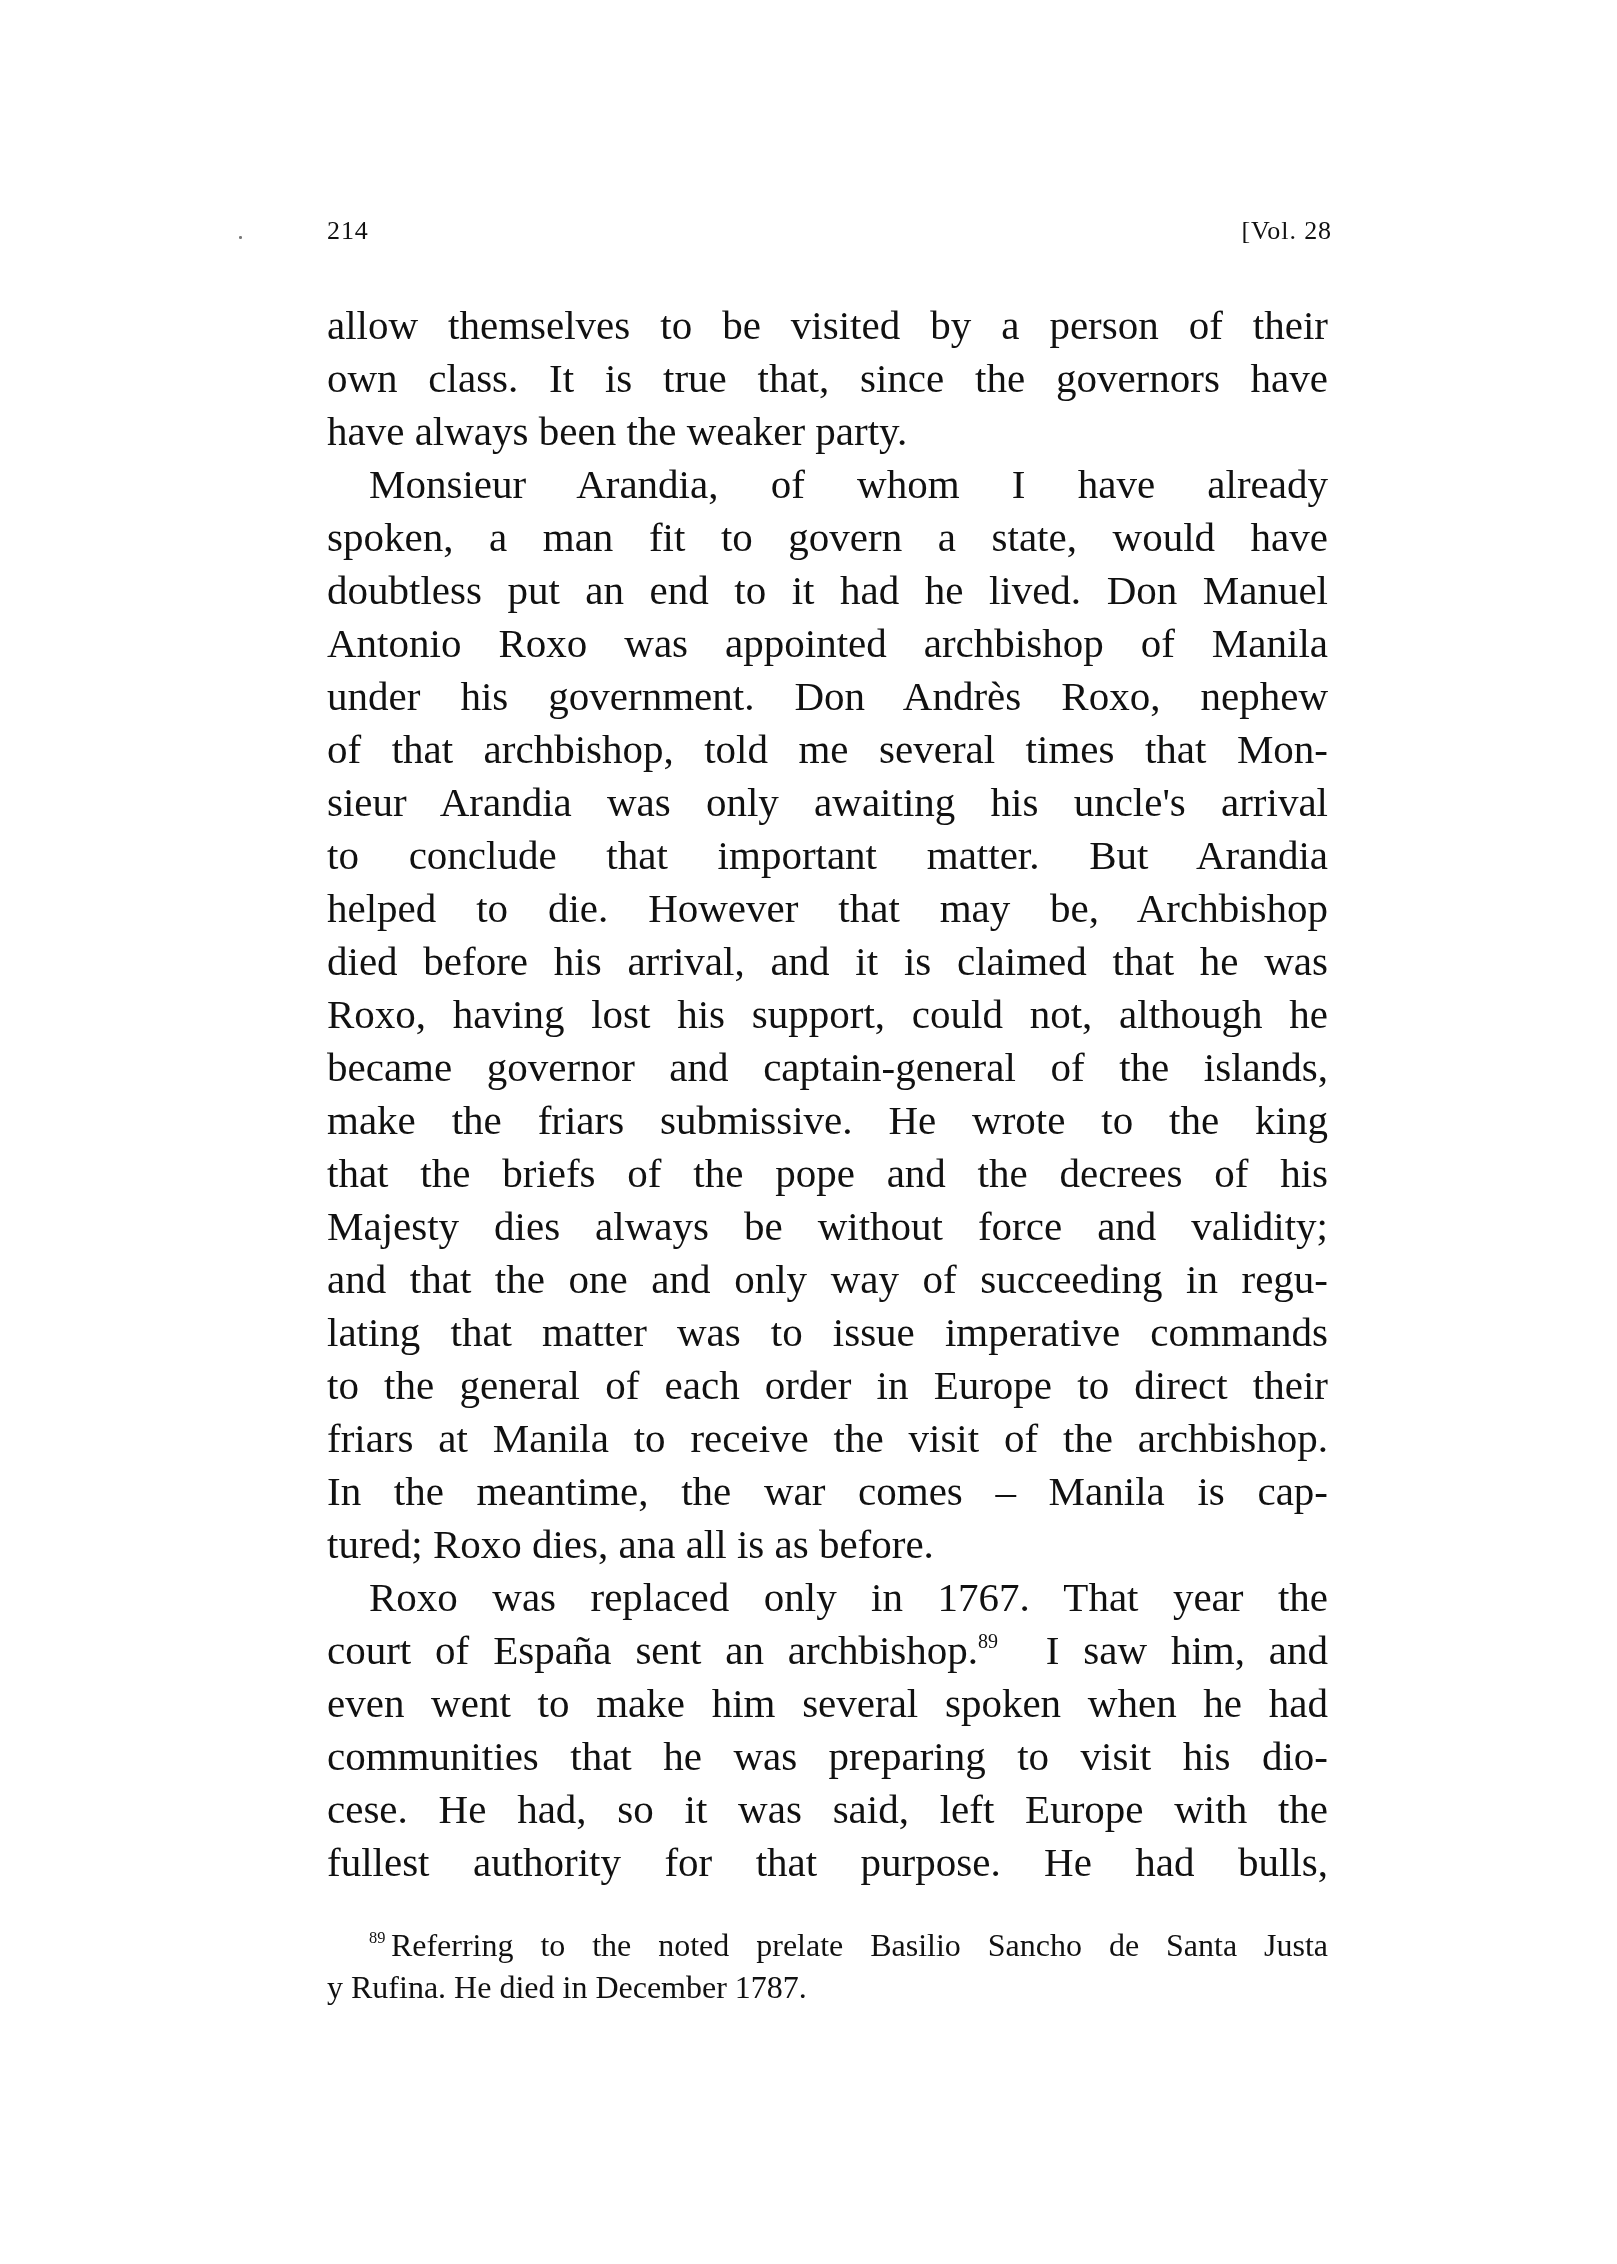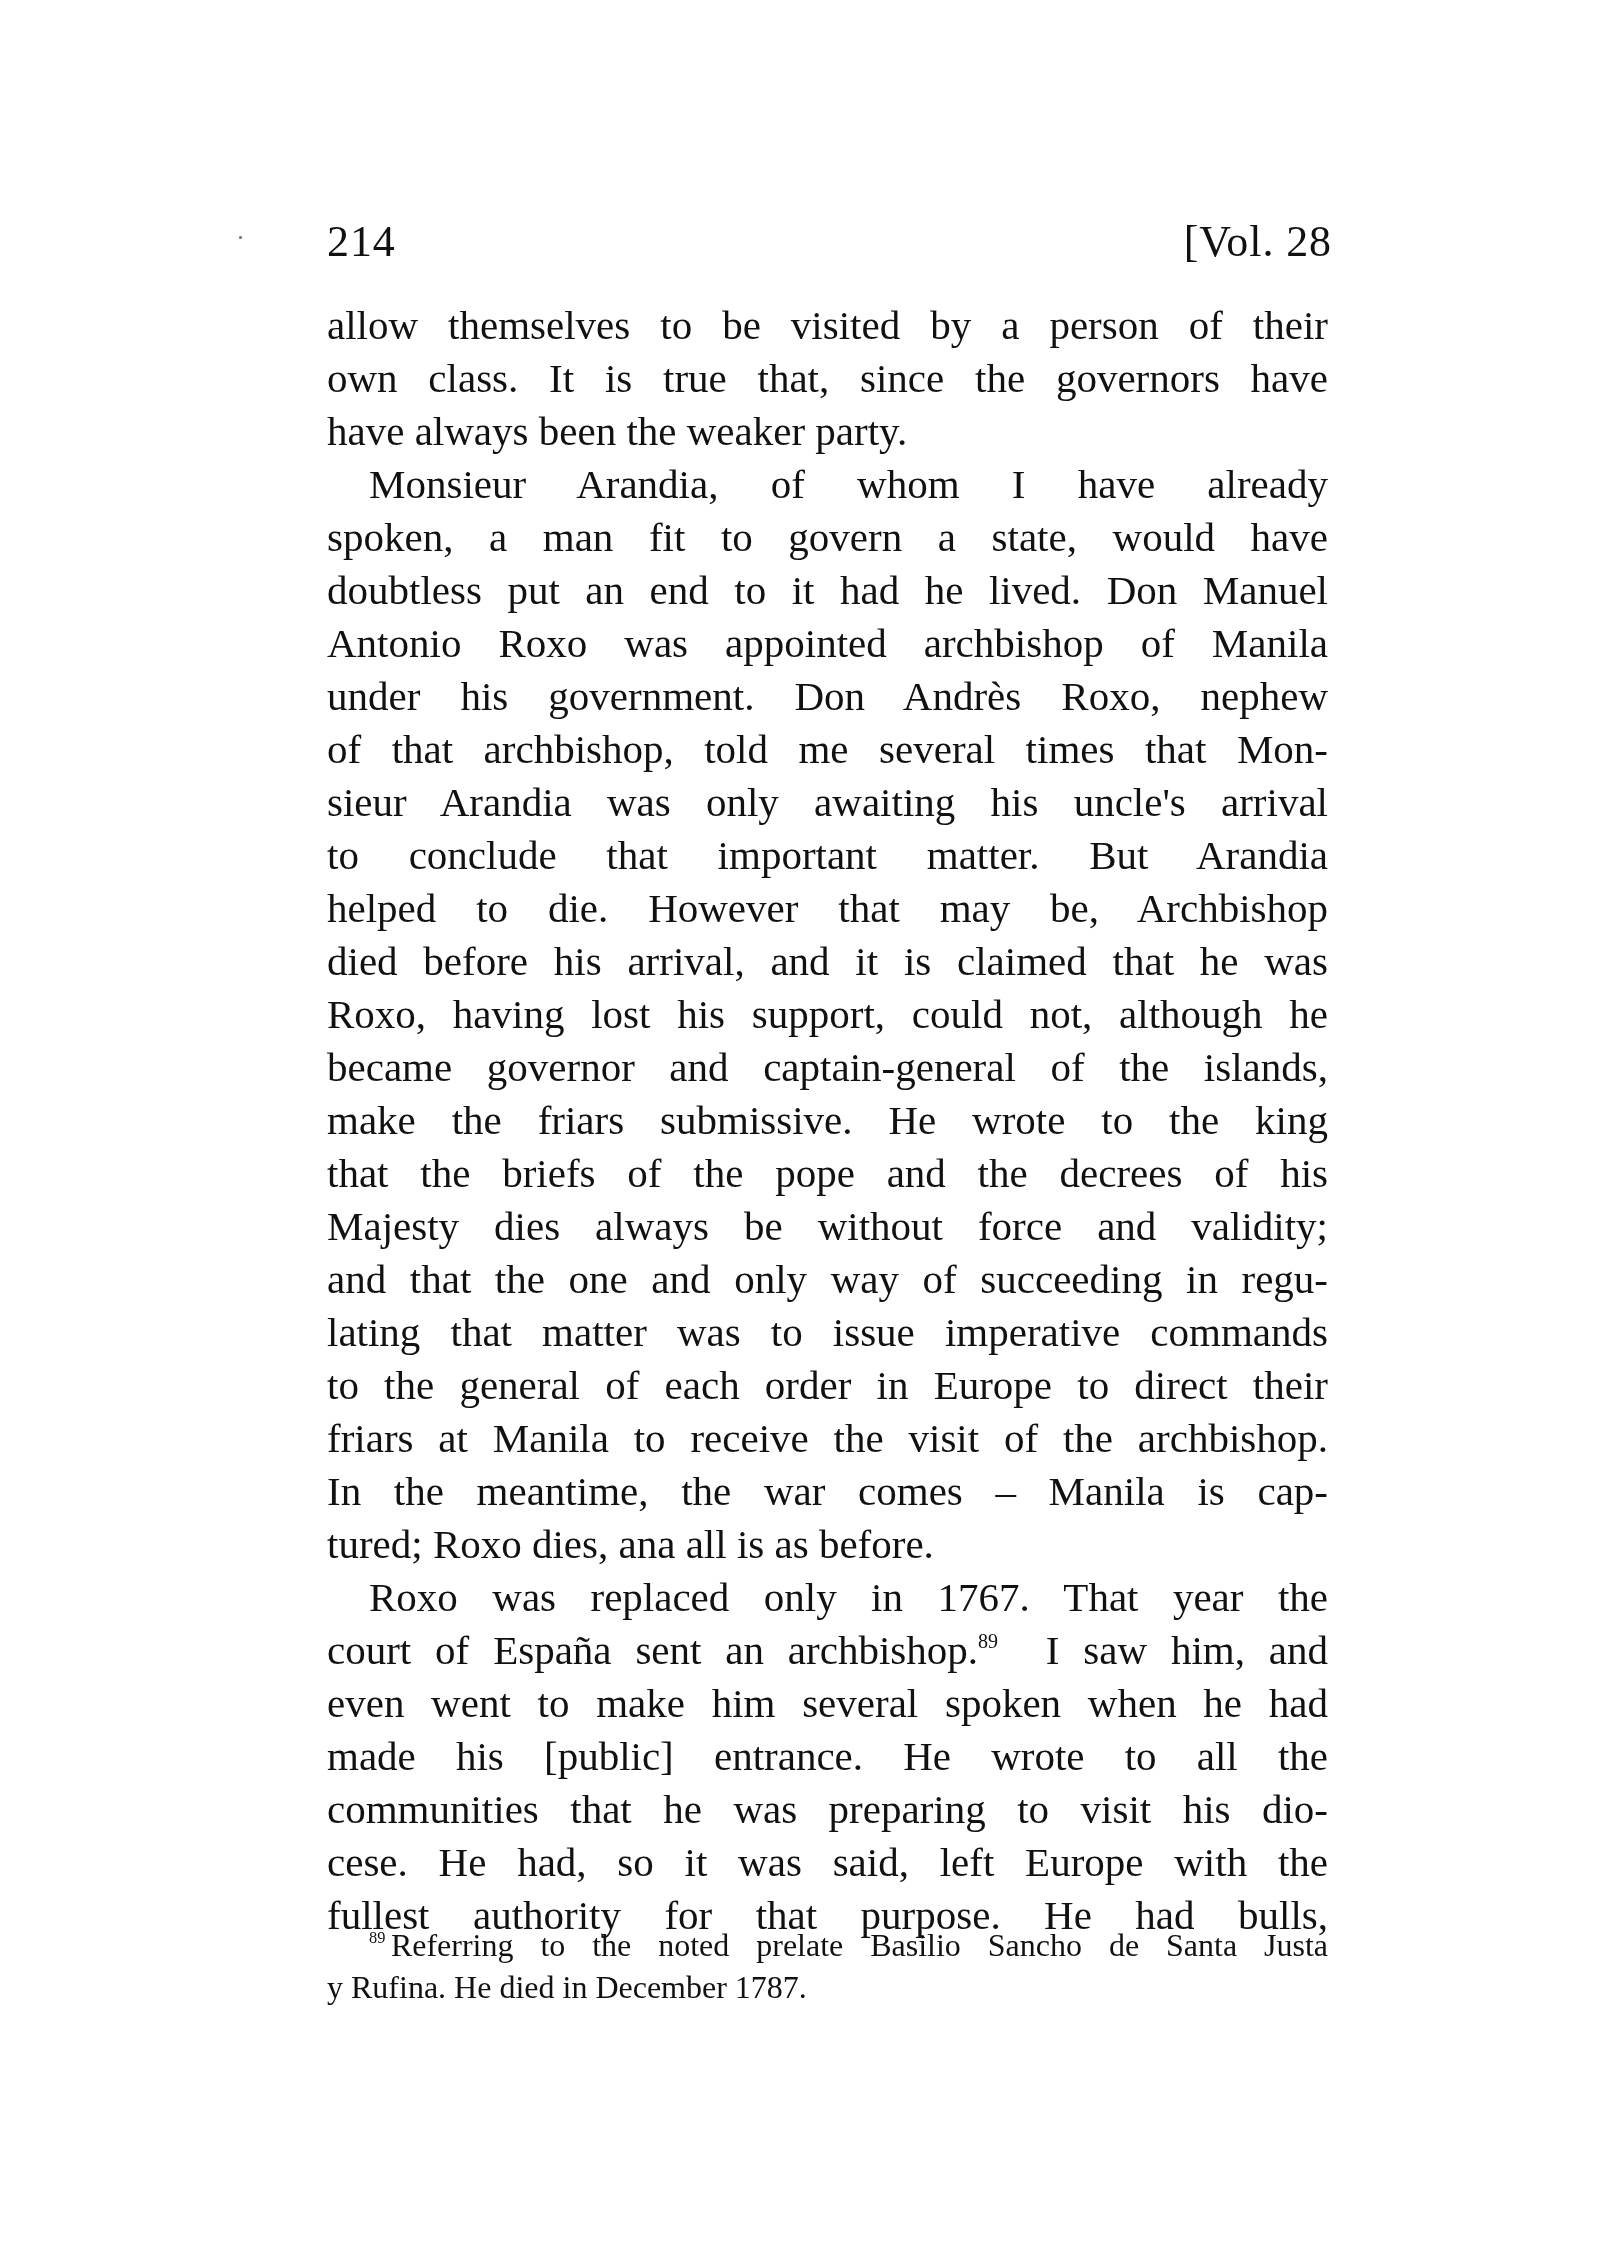--- a/index.html
+++ b/index.html
@@ -21,21 +21,21 @@
       width: 1617px;
       height: 2264px;
       background: #ffffff;
     }
     .running-head {
       position: absolute;
       left: 327px;
       top: 216px;
       width: 1005px;
       height: 46px;
-      font-size: 44px;
+      font-size: 26px;
       letter-spacing: 0.9px;
     }
     .running-head .page-number {
       position: absolute;
       left: 0;
       top: 0;
     }
     .running-head .running-title {
       position: absolute;
       left: 169px;
@@ -136,21 +136,20 @@
     <span class="line">and that the one and only way of succeeding in regu-</span>
     <span class="line">lating that matter was to issue imperative commands</span>
     <span class="line">to the general of each order in Europe to direct their</span>
     <span class="line">friars at Manila to receive the visit of the archbishop.</span>
     <span class="line">In the meantime, the war comes – Manila is cap-</span>
     <span class="line last">tured; Roxo dies, ana all is as before.</span>
 
     <span class="line indent">Roxo was replaced only in 1767.  That year the</span>
     <span class="line"><span>court of España sent an archbishop.</span><sup class="fn-ref">89</sup><span style="white-space: pre;">  I saw him, and</span></span>
     <span class="line">even went to make him several spoken when he had</span>
-    <span class="line">made his [public] entrance.  He wrote to all the</span>
     <span class="line">communities that he was preparing to visit his dio-</span>
     <span class="line">cese.  He had, so it was said, left Europe with the</span>
     <span class="line">fullest authority for that purpose.  He had bulls,</span>
   </div>
 
   <div class="footnote">
     <span class="line indent"><sup class="fn-marker">89</sup><span>Referring to the noted prelate Basilio Sancho de Santa Justa</span></span>
     <span class="line last">y Rufina.  He died in December 1787.</span>
   </div>
 

